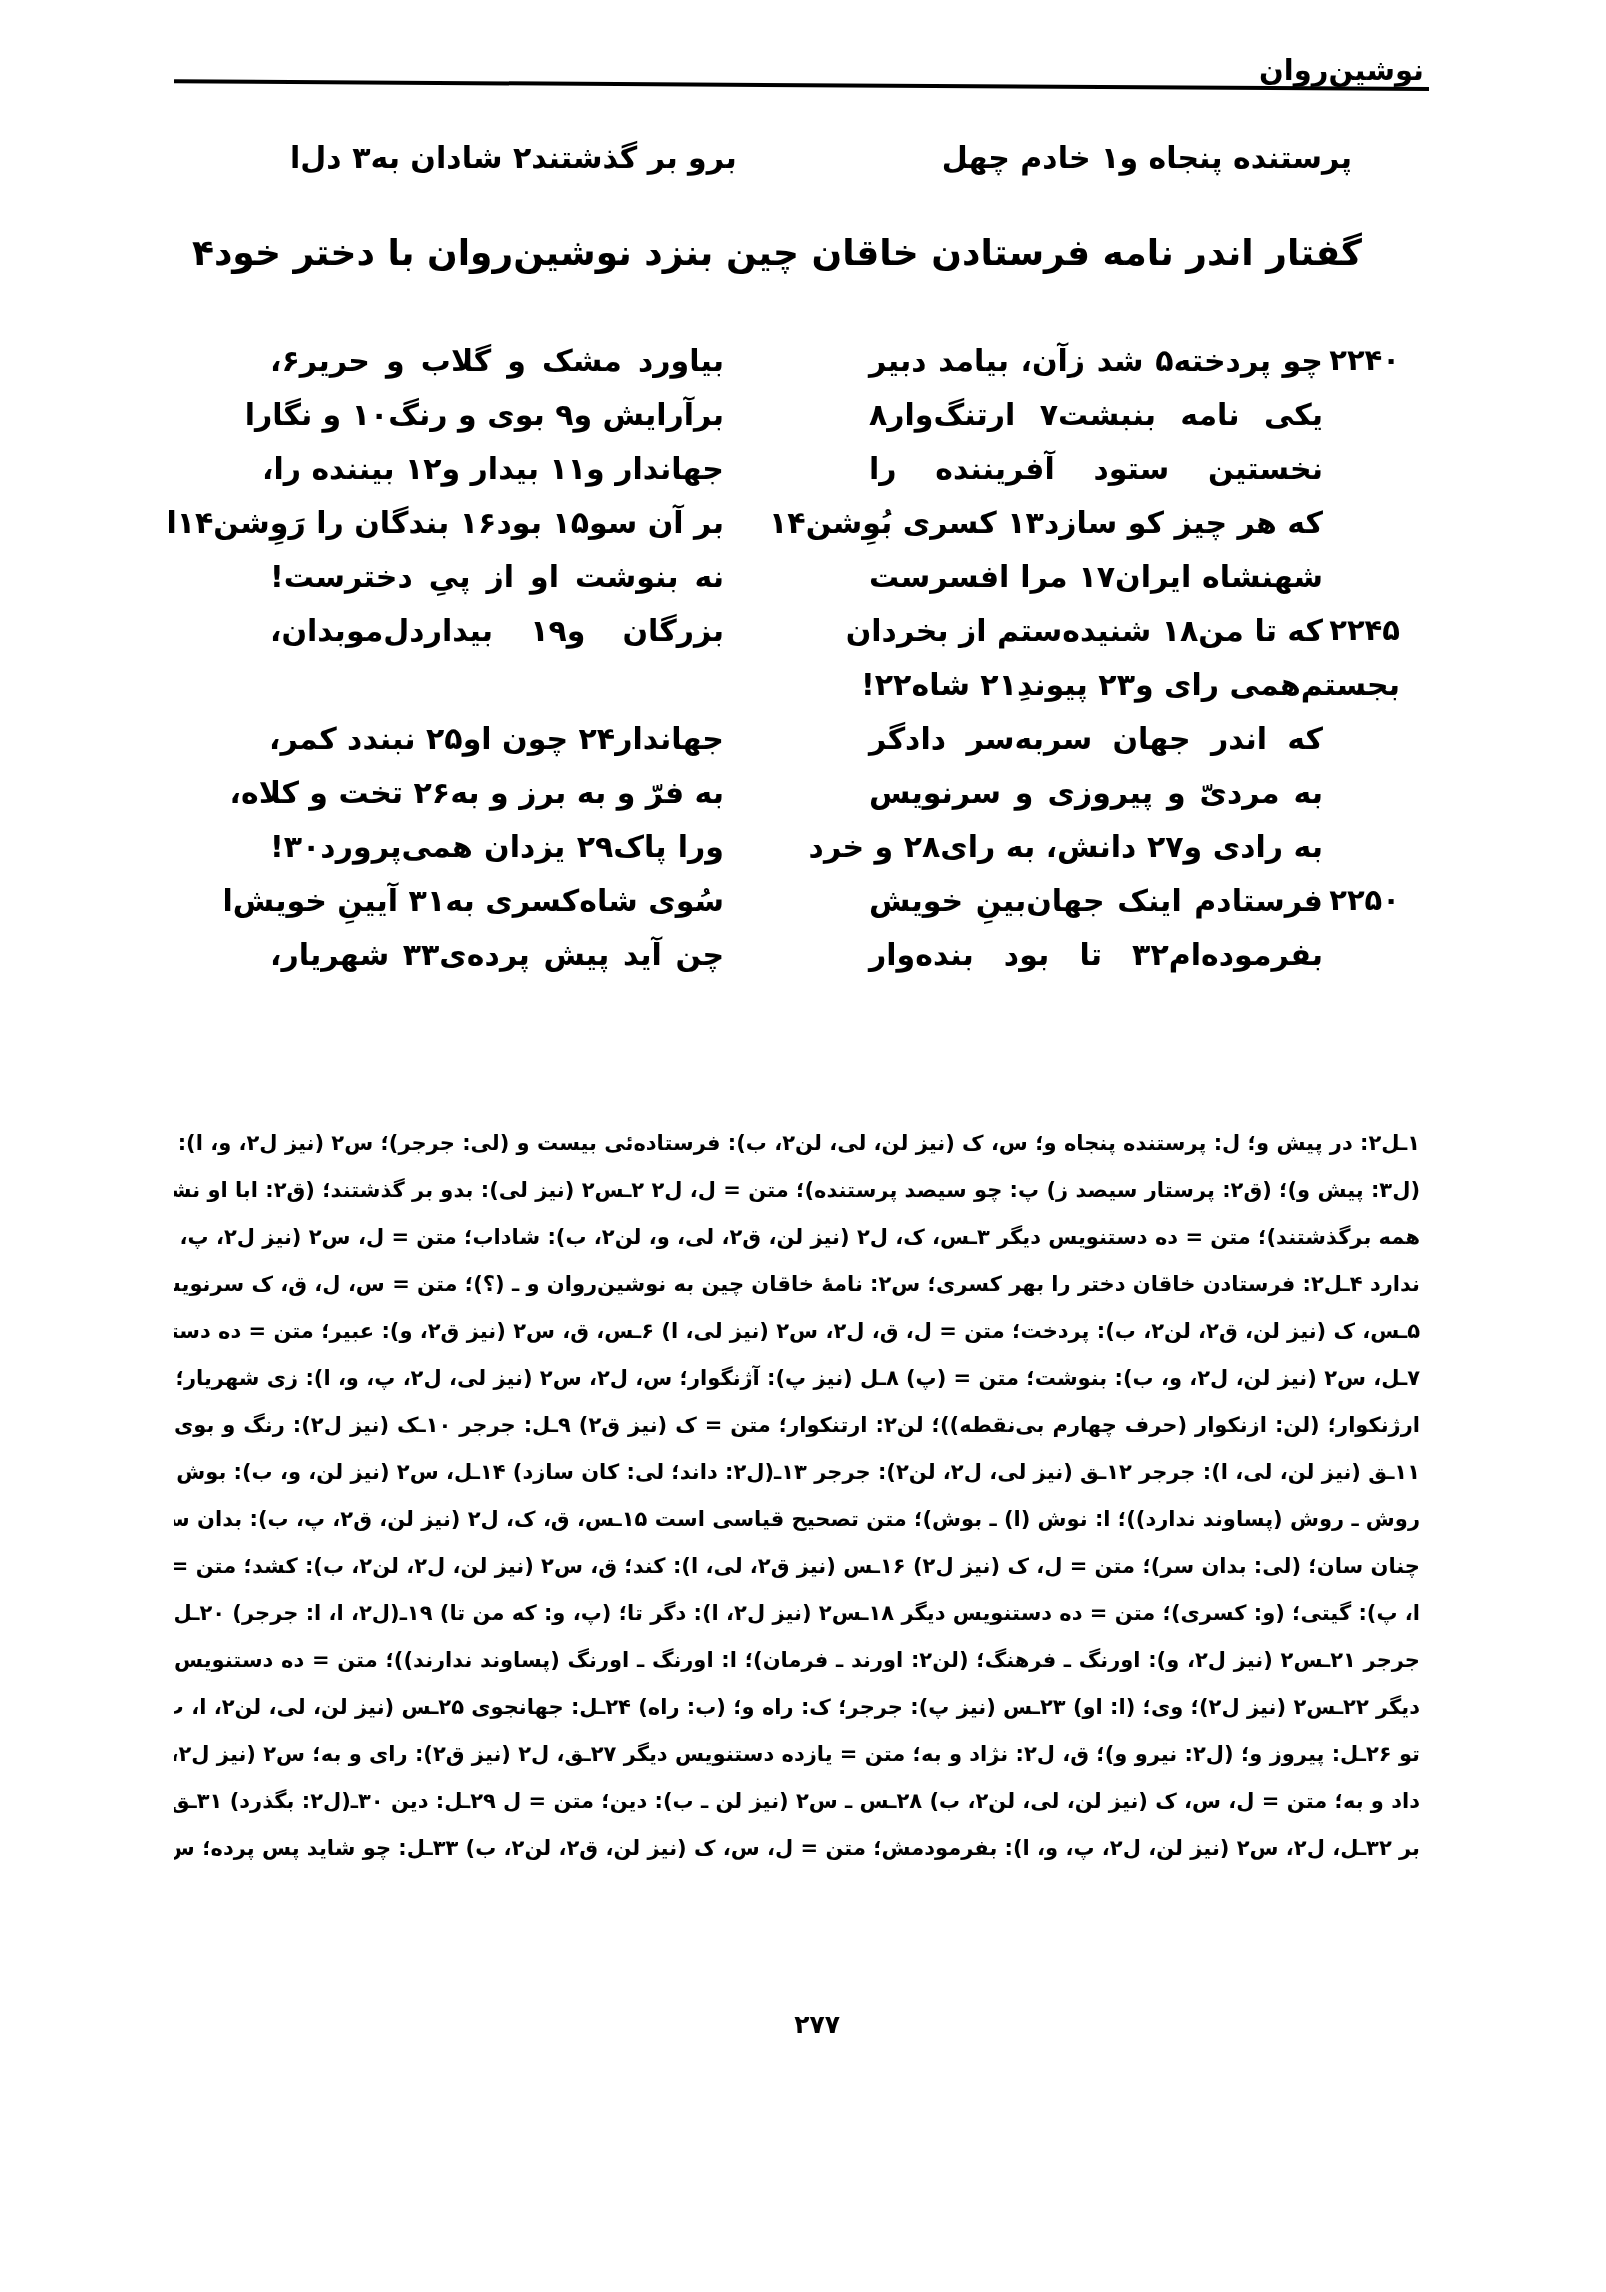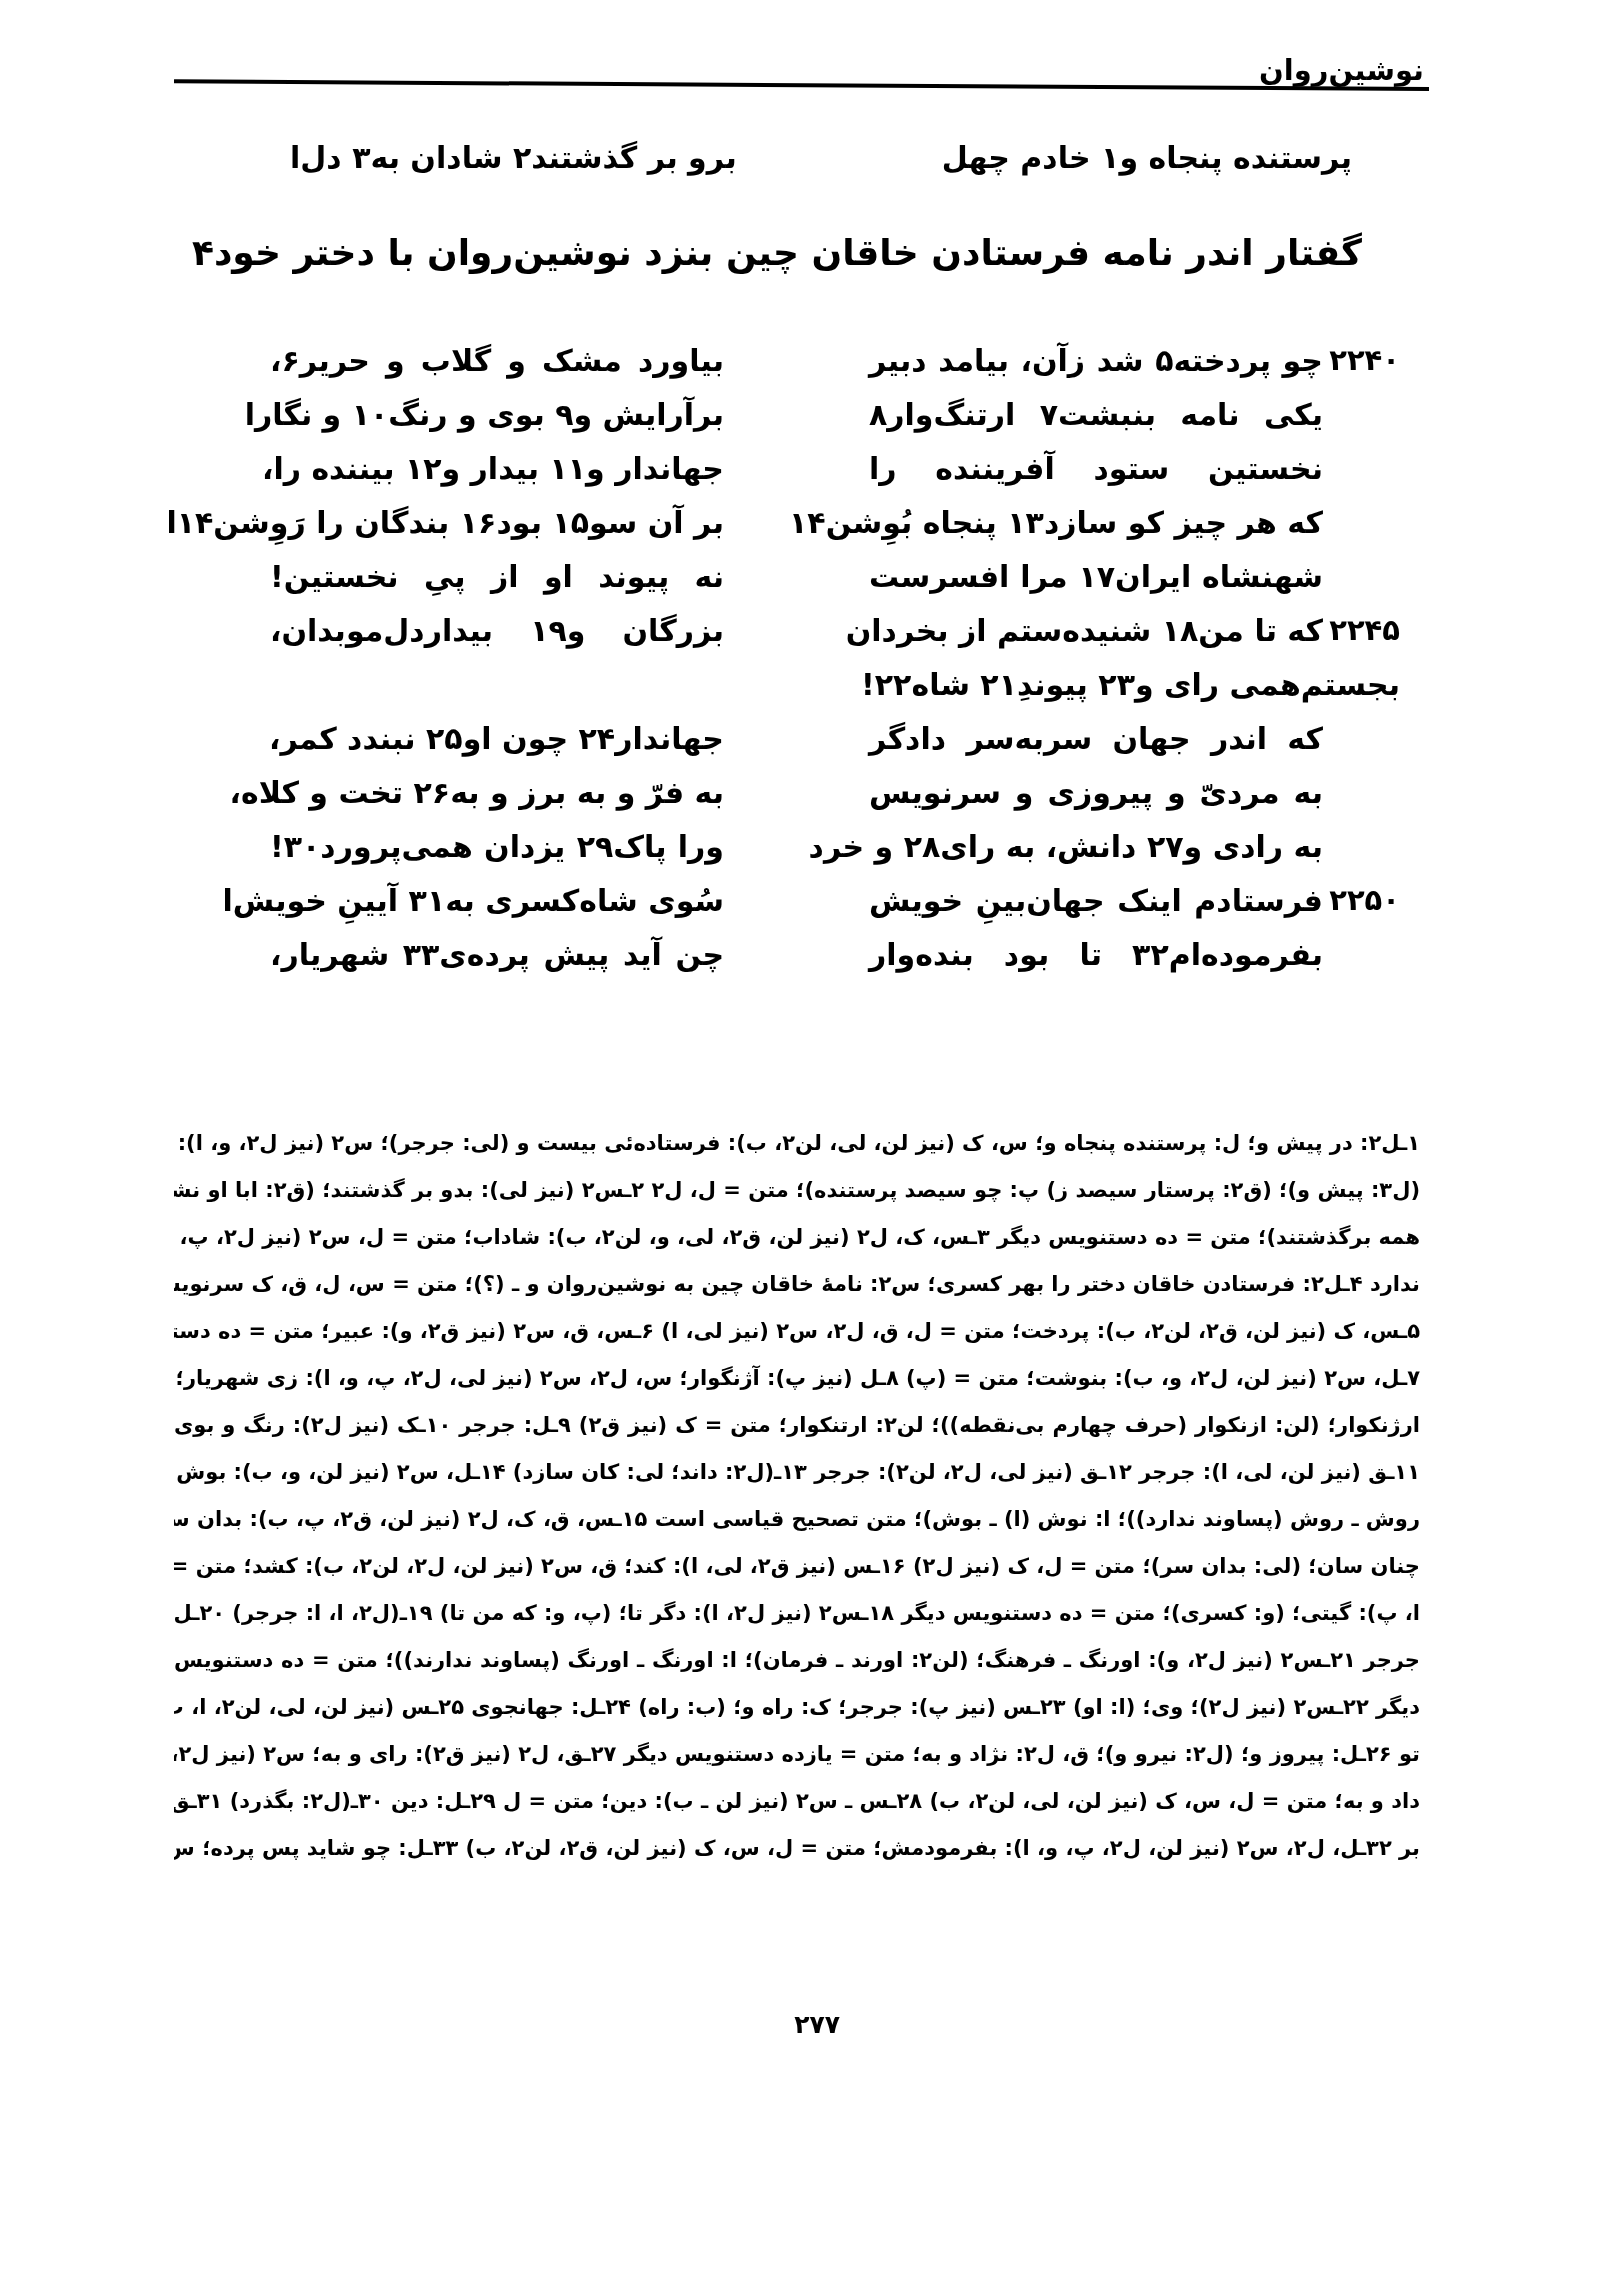--- a/index.html
+++ b/index.html
@@ -70,26 +70,26 @@
       </div>
     <div class="couplet">
         <span class="hemistich hem-right"><span class="verse-no"></span><span>یکی نامه بنبشت۷ ارتنگ‌وار۸</span></span>
         <span class="hemistich hem-left">برآرایش و۹ بوی و رنگ۱۰ و نگارا</span>
       </div>
     <div class="couplet">
         <span class="hemistich hem-right"><span class="verse-no"></span><span>نخستین ستود آفریننده را</span></span>
         <span class="hemistich hem-left">جهاندار و۱۱ بیدار و۱۲ بیننده را،</span>
       </div>
     <div class="couplet">
-        <span class="hemistich hem-right"><span class="verse-no"></span><span>که هر چیز کو سازد۱۳ پنجاه بُوِشن۱۴</span></span>
+        <span class="hemistich hem-right"><span class="verse-no"></span><span>که هر چیز کو سازد۱۳ کسری بُوِشن۱۴</span></span>
         <span class="hemistich hem-left">بر آن سو۱۵ بود۱۶ بندگان را رَوِشن۱۴ا</span>
       </div>
     <div class="couplet">
         <span class="hemistich hem-right"><span class="verse-no"></span><span>شهنشاه ایران۱۷ مرا افسرست</span></span>
-        <span class="hemistich hem-left">نه پیوند او از پیِ نخستین!</span>
+        <span class="hemistich hem-left">نه بنوشت او از پیِ دخترست!</span>
       </div>
     <div class="couplet">
         <span class="hemistich hem-right"><span class="verse-no">۲۲۴۵</span><span>که تا من۱۸ شنیده‌ستم از بخردان</span></span>
         <span class="hemistich hem-left">بزرگان و۱۹ بیداردل‌موبدان،</span>
       </div>
     <div class="couplet">
         <span class="hemistich hem-left">بجستم‌همی رای و۲۳ پیوندِ۲۱ شاه۲۲!</span>
       </div>
     <div class="couplet">
         <span class="hemistich hem-right"><span class="verse-no"></span><span>که اندر جهان سربه‌سر دادگر</span></span>

